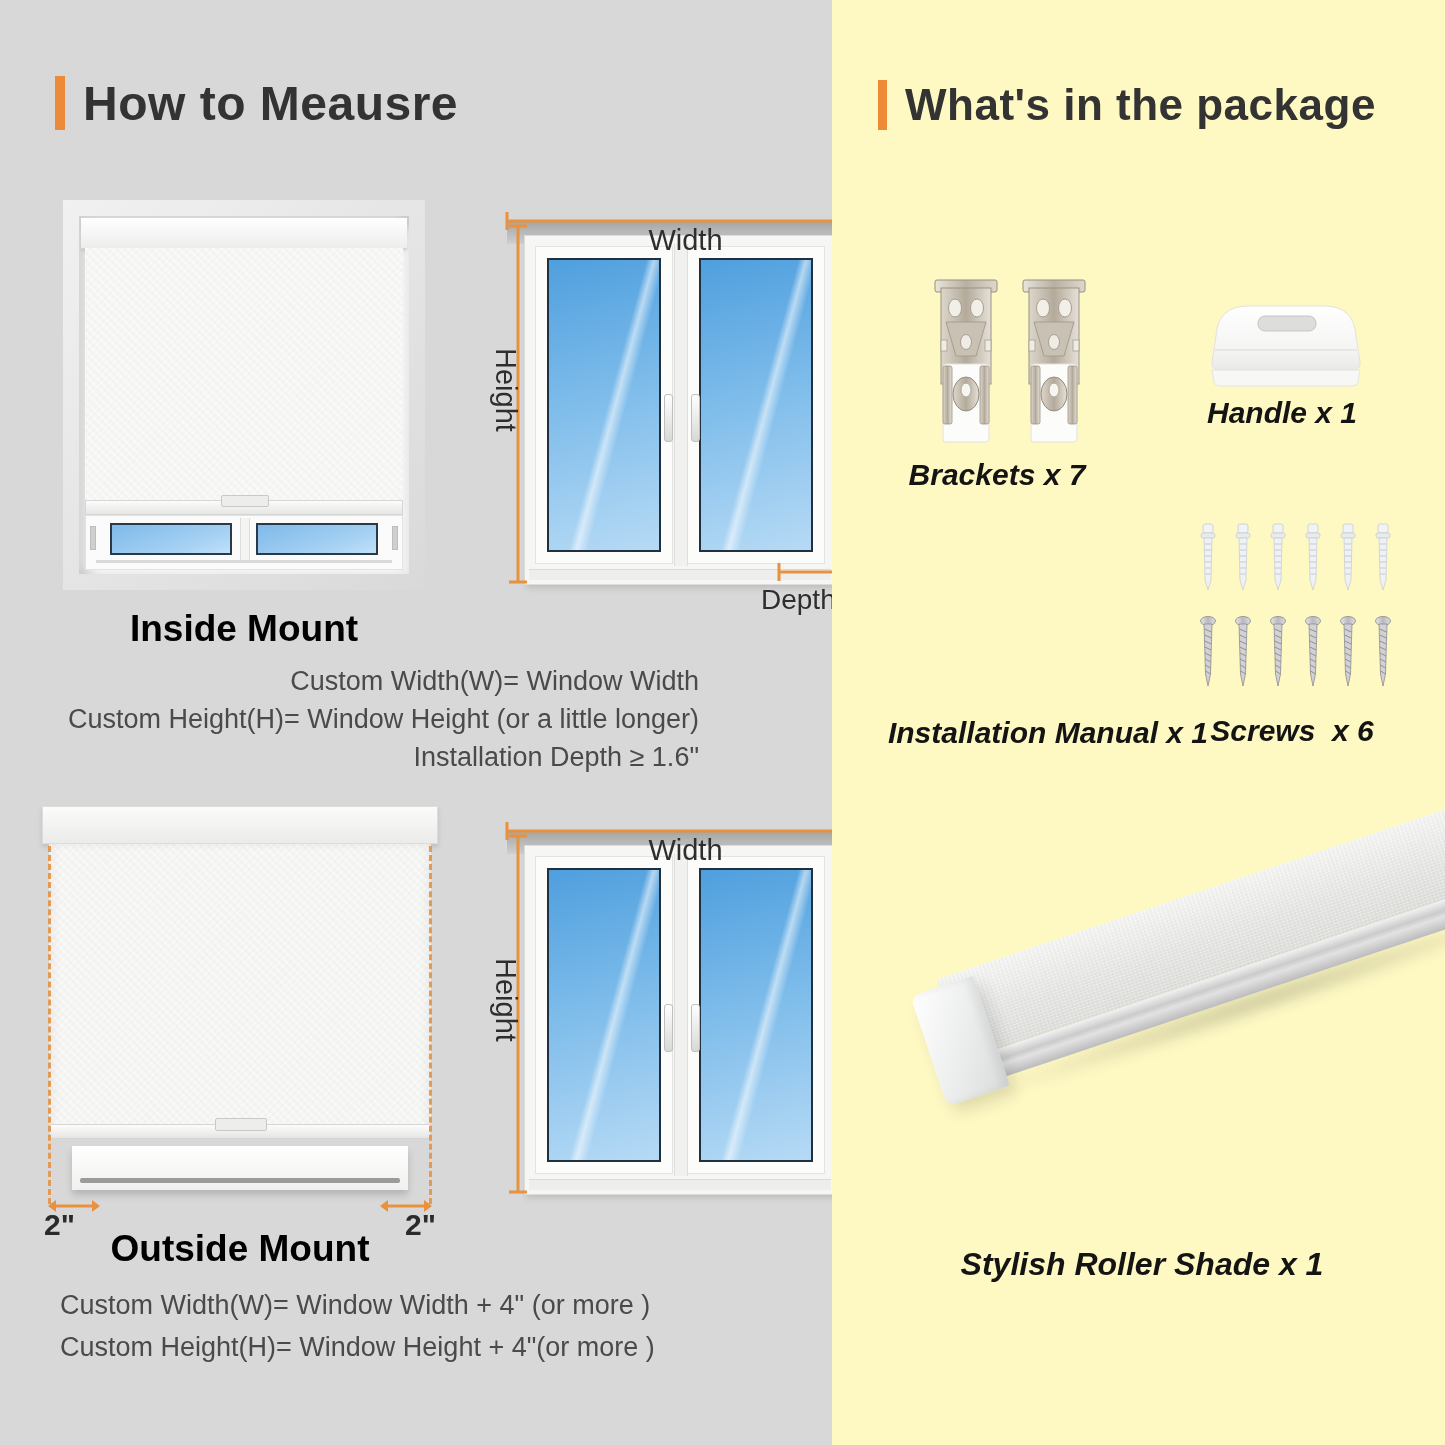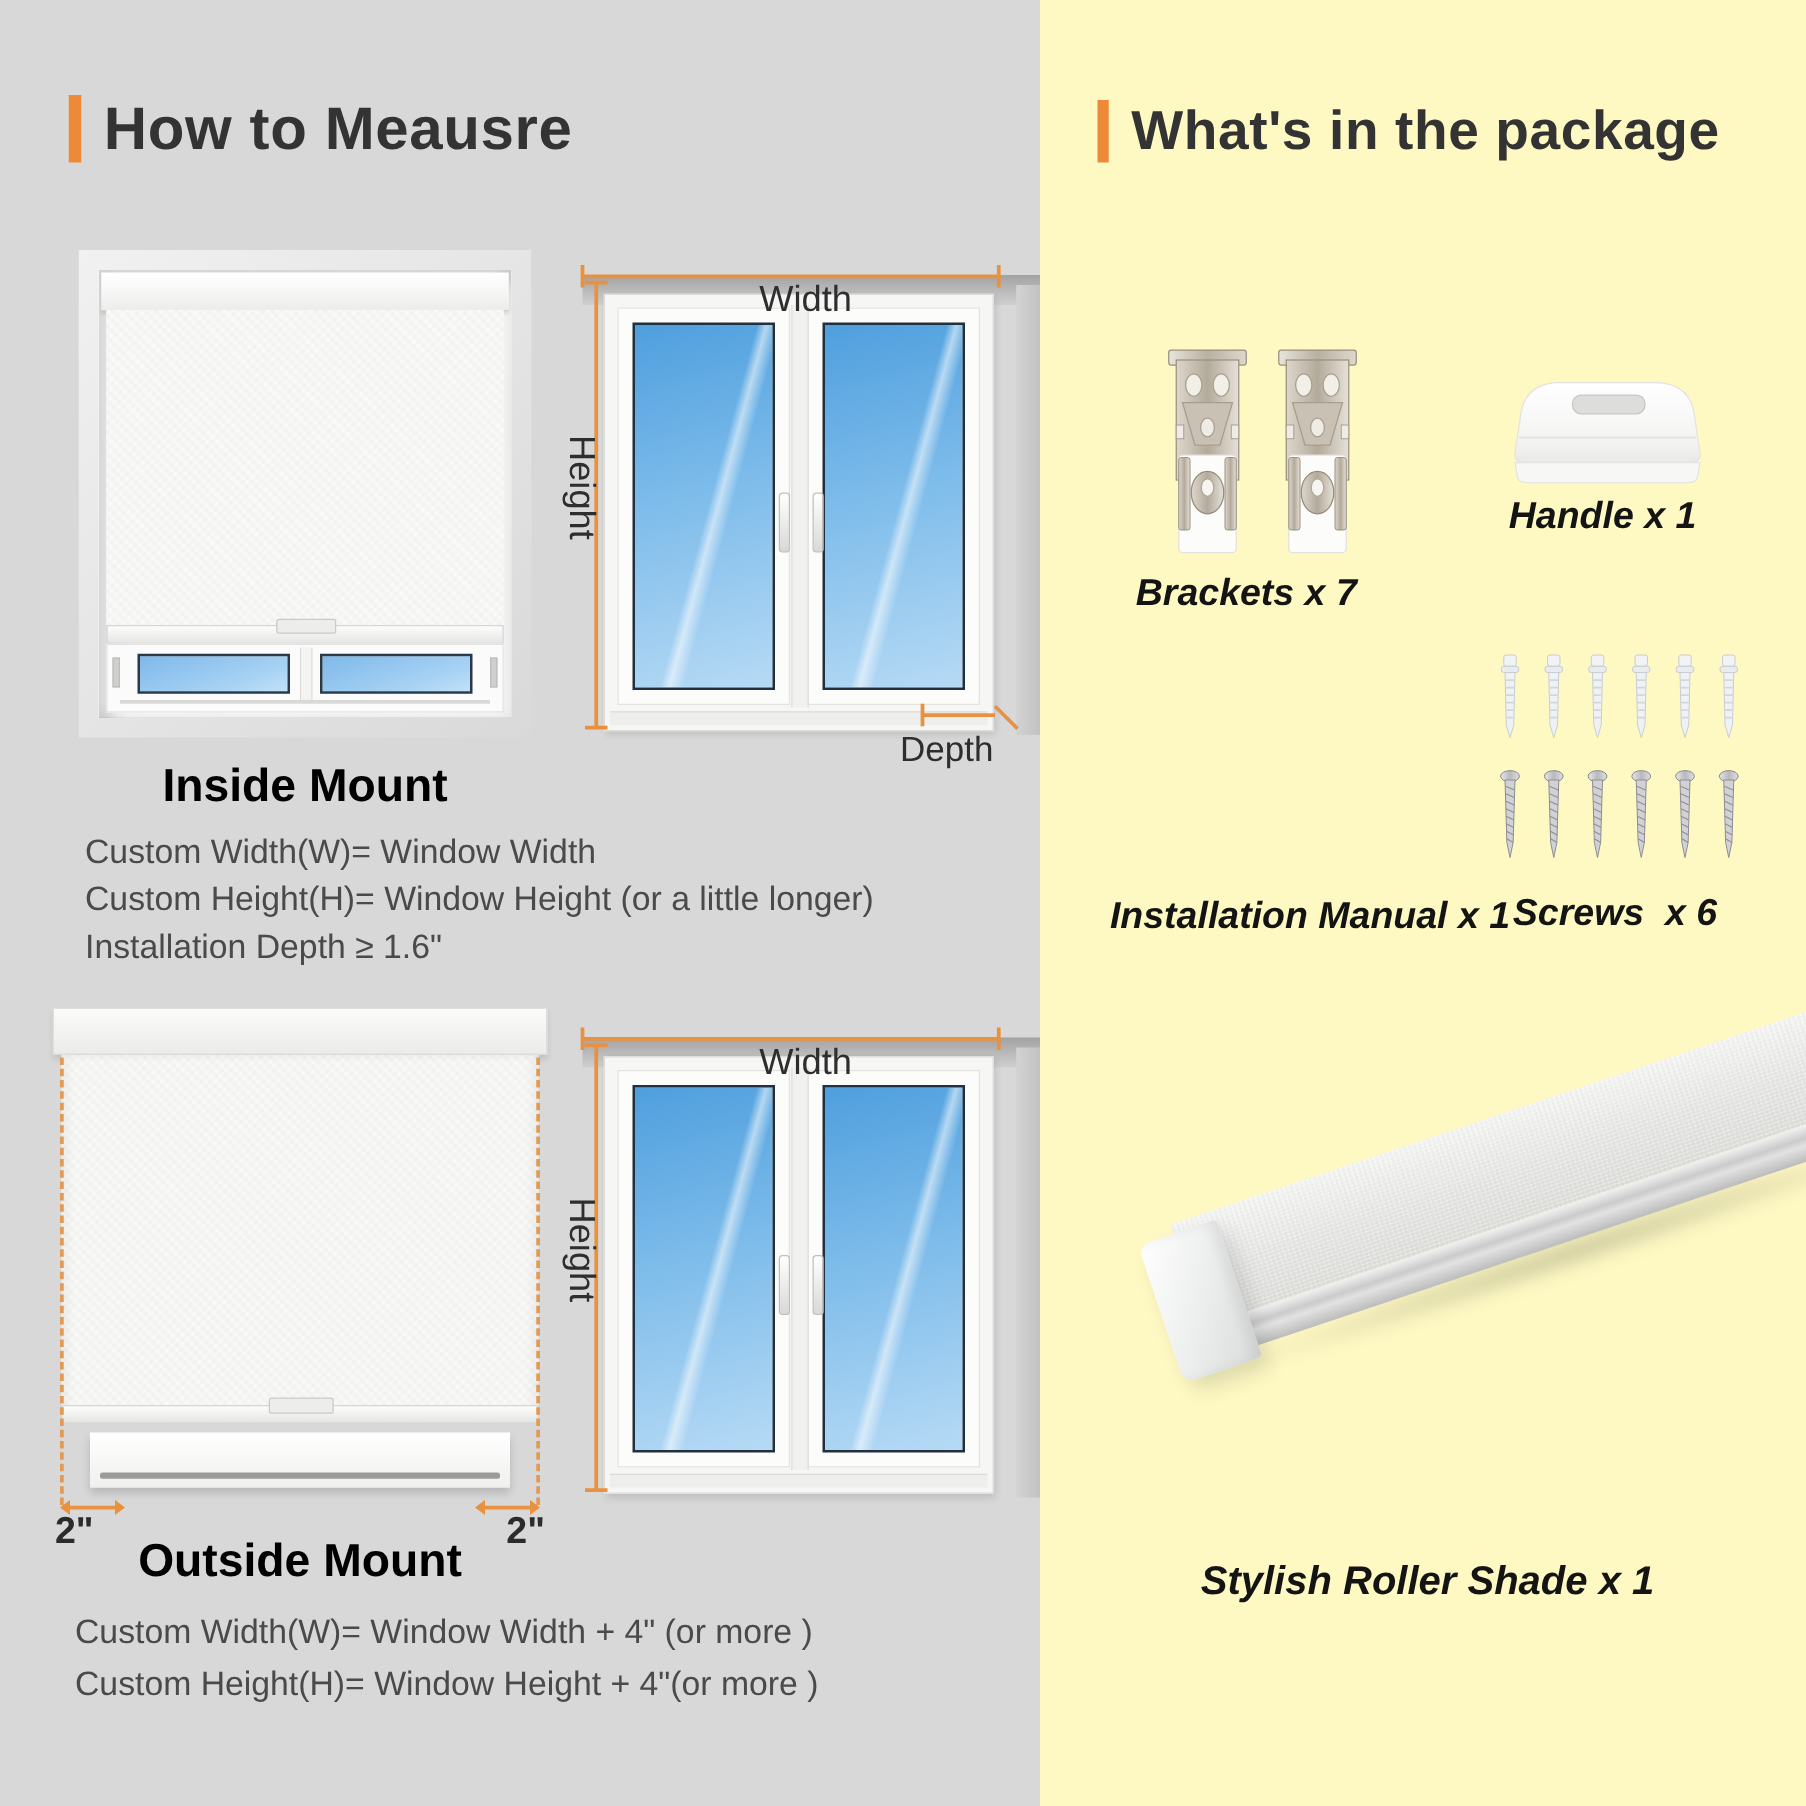--- a/index.html
+++ b/index.html
@@ -26,21 +26,21 @@
   .figA .window{position:absolute;left:6px;top:299px;right:6px;bottom:4px;background:#fbfbfb;border:1px solid #e2e2e0;box-sizing:border-box;}
   .figA .paneA,.figA .paneB{position:absolute;top:7px;height:32px;background:linear-gradient(160deg,#7fb9ea,#a7d2f3 70%,#c2e1f8);border:2px solid #2a3947;box-sizing:border-box;}
   .figA .paneA{left:24px;width:122px;}
   .figA .paneB{right:24px;width:122px;}
   .figA .mull{position:absolute;left:50%;top:2px;width:8px;height:44px;margin-left:-4px;background:#f4f4f2;border-left:1px solid #dddddb;border-right:1px solid #dddddb;}
   .figA .wh{position:absolute;top:10px;width:4px;height:22px;background:#cfcfcd;border:1px solid #bdbdbb;}
   .figA .wh.l{left:4px;} .figA .wh.r{right:4px;}
   .figA .sillline{position:absolute;left:10px;right:10px;bottom:6px;height:3px;background:#d9d9d7;}
 
   
-  .mfig{position:absolute;width:385px;height:420px;}
+  .mfig{position:absolute;width:385px;height:420px;margin-left:41px;}
   .mfig .reveal-top{position:absolute;left:14px;top:22px;right:4px;height:24px;background:linear-gradient(#a2a2a2,#cfcfcf);}
   .mfig .reveal-right{position:absolute;right:0px;top:30px;width:24px;height:360px;background:linear-gradient(90deg,#d3d3d3,#bdbdbd);}
   .mfig .win{position:absolute;left:31px;top:37px;width:312px;height:350px;background:#f6f6f5;border:1px solid #dcdcda;box-shadow:2px 3px 6px rgba(0,0,0,0.12);box-sizing:border-box;}
   .mfig .sash{position:absolute;top:10px;width:138px;height:318px;background:#fcfcfb;border:1px solid #e3e3e1;box-sizing:border-box;}
   .mfig .sash.l{left:10px;} .mfig .sash.r{right:10px;}
   .mfig .glass{position:absolute;left:11px;top:11px;right:11px;bottom:11px;border:2px solid #20303e;box-sizing:border-box;background:
       linear-gradient(105deg,rgba(255,255,255,0) 52%,rgba(255,255,255,0.55) 56%,rgba(255,255,255,0) 62%),
       linear-gradient(165deg,#4f9fde 0%,#7cbbea 45%,#b6daf5 100%);}
   .mfig .mull{position:absolute;left:50%;top:8px;width:12px;height:322px;margin-left:-6px;background:#f1f1ef;border-left:1px solid #dededc;border-right:1px solid #dededc;}
   .mfig .hdl{position:absolute;top:158px;width:7px;height:46px;background:linear-gradient(#ffffff,#d8d8d6);border:1px solid #bfbfbd;border-radius:3px;}
@@ -159,21 +159,21 @@
       <svg class="ad" width="84" height="28" viewBox="0 0 84 28">
         <line class="orange-line" x1="4" y1="12" x2="62" y2="12"></line>
         <line class="orange-line" x1="4" y1="3" x2="4" y2="21"></line>
         <line class="orange-line" x1="62" y1="5" x2="80" y2="23"></line>
       </svg>
       <div class="lblD">Depth</div>
     </div>
 
     <div class="mount-label" style="left:63px;top:608px;width:362px;">Inside Mount</div>
 
-    <div class="spec" style="left:68px;top:662px;">
+    <div class="spec" style="left:68px;top:662px;text-align:right;">
       <div>Custom Width(W)= Window Width</div>
       <div>Custom Height(H)= Window Height (or a little longer)</div>
       <div>Installation Depth ≥ 1.6"</div>
     </div>
 
     <div class="figC">
       <div class="cassette"></div>
       <div class="fabric"></div>
       <div class="botbar"></div>
       <div class="pull"></div>

